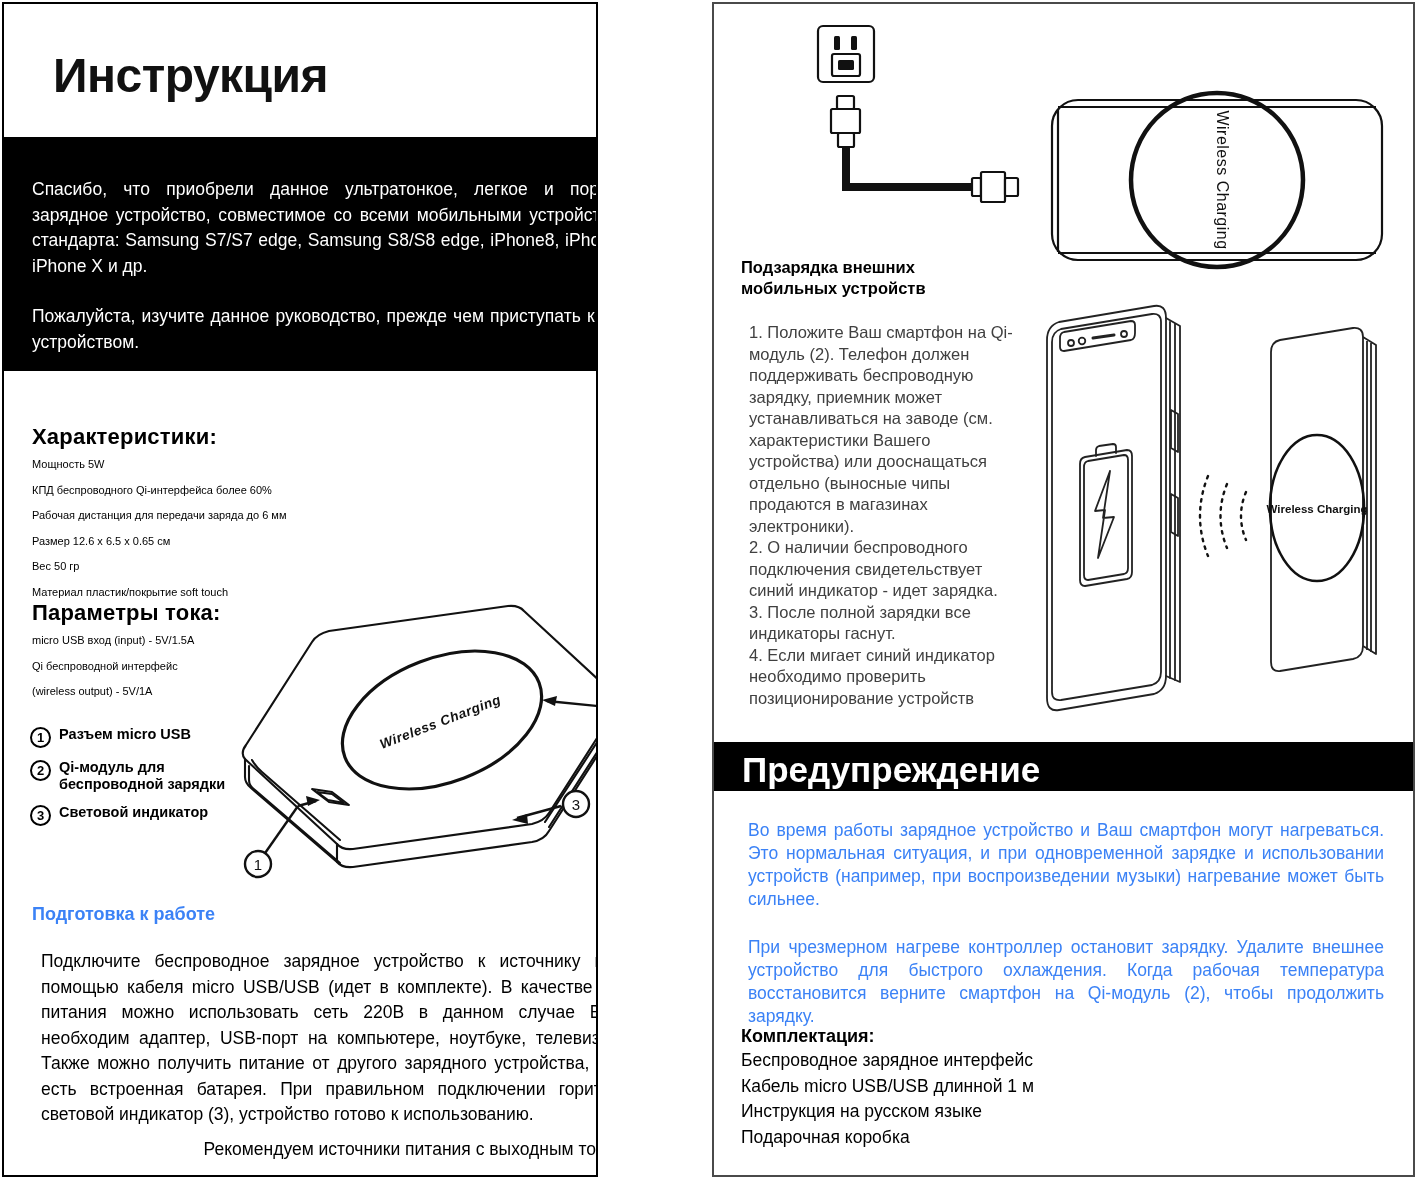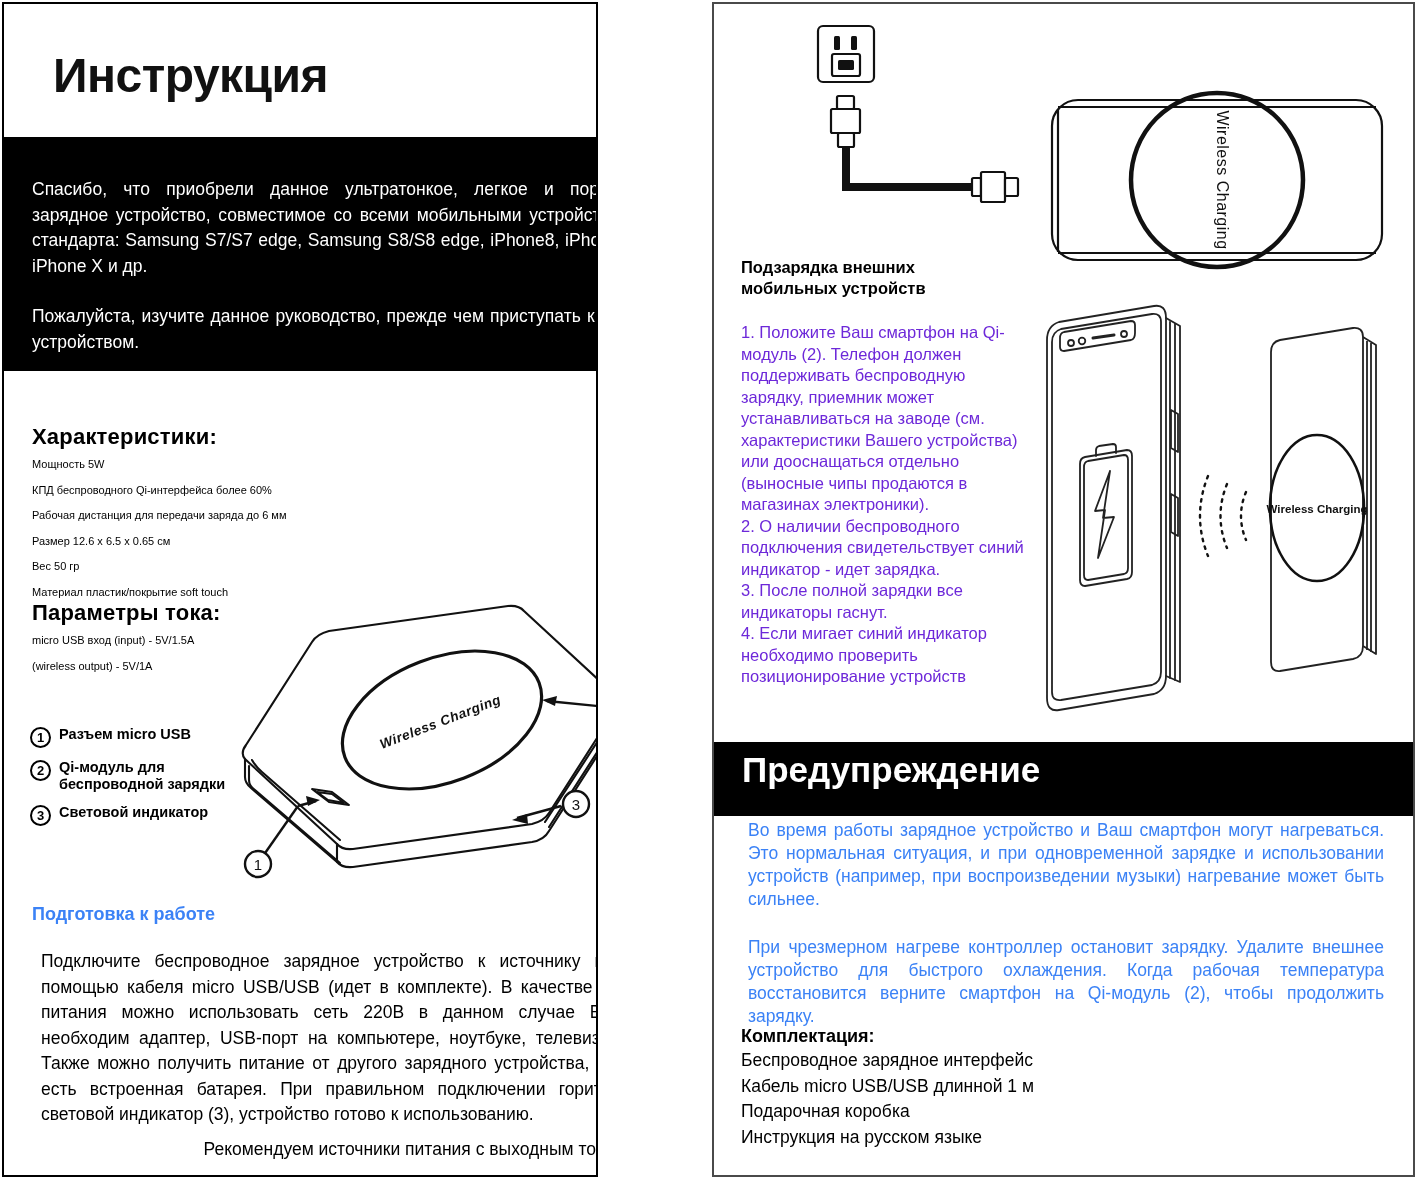--- a/index.html
+++ b/index.html
@@ -202,38 +202,38 @@
   .recharge-heading {
     font-size: 16.5px;
     font-weight: bold;
     line-height: 21px;
     color: #000;
     margin: 0 0 23px 0;
   }
   .recharge-p {
     font-size: 16.5px;
     line-height: 21.5px;
-    color: #6d28d9;
-    margin: 0;
+    color: #404040;
+    margin: 8px;
   }
 
   .phone-illus {
     position: absolute;
     left: 300px;
     top: 300px;
     width: 390px;
     height: 420px;
   }
 
   .warn-banner {
     position: absolute;
     left: -2px;
     top: 738px;
     width: 703px;
-    height: 74px;
+    height: 49px;
     background: #000;
     box-sizing: border-box;
   }
   .warn-title {
     position: absolute;
     left: 30px;
     top: 7px;
     font-size: 35px;
     font-weight: bold;
     color: #fff;
@@ -302,20 +302,21 @@
       <div class="specs-line">КПД беспроводного Qi-интерфейса более 60%</div>
       <div class="specs-line">Рабочая дистанция для передачи заряда до 6 мм</div>
       <div class="specs-line">Размер 12.6 x 6.5 x 0.65 см</div>
       <div class="specs-line">Вес 50 гр</div>
       <div class="specs-line">Материал пластик/покрытие soft touch</div>
     </div>
 
     <div class="current-block">
       <div class="specs-heading">Параметры тока:</div>
       <div class="specs-line">micro USB вход (input) - 5V/1.5A</div>
+      <div class="specs-line">Qi беспроводной интерфейс</div>
       <div class="specs-line">(wireless output) - 5V/1A</div>
     </div>
 
     <div class="legend">
       <div class="legend-row">
         <div class="legend-num">1</div>
         <div class="legend-text">Разъем micro USB</div>
       </div>
       <div class="legend-row">
         <div class="legend-num">2</div>
@@ -493,18 +494,18 @@
 
     <div class="warn-body">
       <p class="warn-p">Во время работы зарядное устройство и Ваш смартфон могут нагреваться. Это нормальная ситуация, и при одновременной зарядке и использовании устройств (например, при воспроизведении музыки) нагревание может быть сильнее.</p>
       <p class="warn-p second">При чрезмерном нагреве контроллер остановит зарядку. Удалите внешнее устройство для быстрого охлаждения. Когда рабочая температура восстановится верните смартфон на Qi-модуль (2), чтобы продолжить зарядку.</p>
     </div>
 
     <div class="kit-block">
       <div class="kit-heading">Комплектация:</div>
       <div class="kit-line">Беспроводное зарядное интерфейс</div>
       <div class="kit-line">Кабель micro USB/USB длинной 1 м</div>
+      <div class="kit-line">Инструкция на русском языке</div>
       <div class="kit-line">Подарочная коробка</div>
-      <div class="kit-line">Инструкция на русском языке</div>
     </div>
   </div>
 
 </div>
 
 </body></html>

